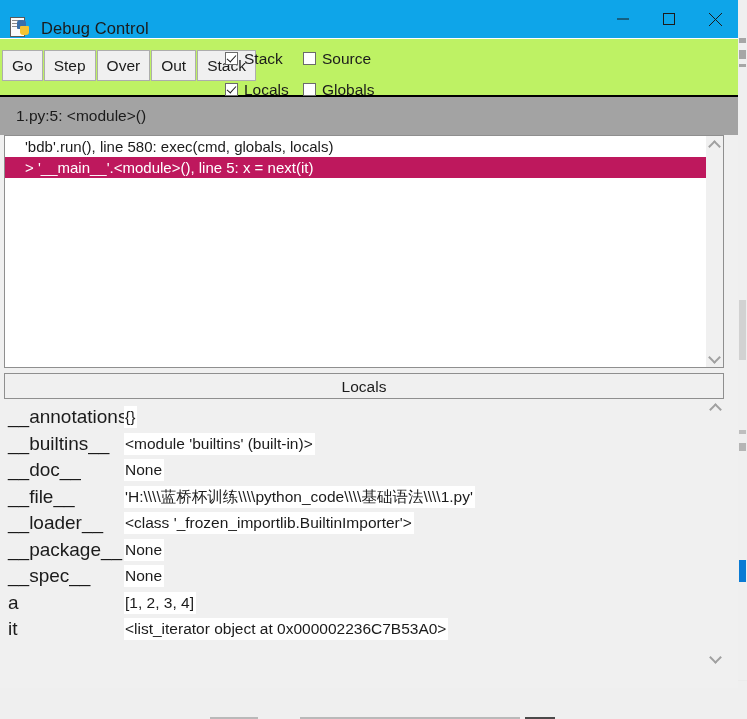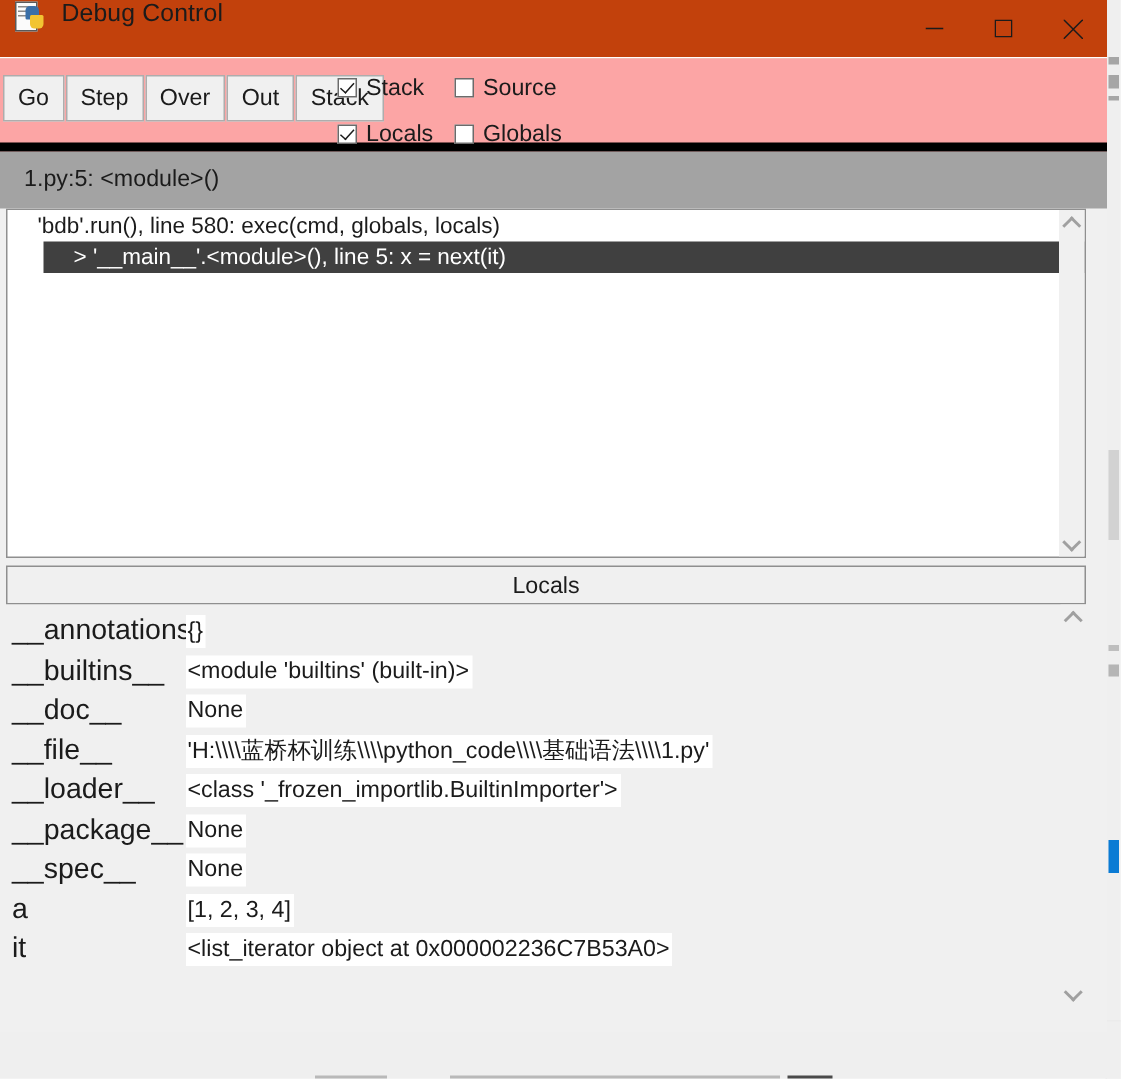--- a/index.html
+++ b/index.html
@@ -70,24 +70,24 @@
     height: 688px;
     background: #f0f0f0;
     box-sizing: border-box;
     overflow: hidden;
   }
 
   
   #titlebar {
     position: relative;
     height: 38px;
-    background: #c2410c;
+    background: #0ea5e9;
     border-bottom: 1px solid #ffffff;
     display: flex;
-    align-items: flex-start;
+    align-items: flex-end;
   }
   #title-icon {
     width: 22px; height: 22px;
     margin-left: 9px;
     position: relative;
     flex: none;
   }
   #title-icon .page {
     position: absolute; left: 1px; top: 1px;
     width: 13px; height: 18px;
@@ -129,22 +129,22 @@
     align-items: center;
     justify-content: center;
     background: transparent;
   }
   .wc-btn svg { display: block; }
 
   
   #toolbar {
     position: relative;
     height: 56px;
-    background: #fca5a5;
-    border-bottom: 6px solid #000000;
+    background: #bef264;
+    border-bottom: 2px solid #000000;
   }
   #button-row {
     position: absolute;
     left: 2px; top: 11px;
     display: flex;
   }
   .cmd-btn {
     height: 31px;
     min-width: 34px;
     padding: 0 9px;
@@ -221,23 +221,22 @@
   }
   .stack-row {
     height: 21px;
     line-height: 21px;
     padding-left: 20px;
     font-size: 15px;
     color: #1b1b1b;
     white-space: nowrap;
   }
   .stack-row.selected {
-    background: #404040;
+    background: #be185d;
     color: #ffffff;
-    margin-left: 24px;
   }
 
   
   .vscroll {
     position: absolute;
     width: 17px;
     background: #f0f0f0;
   }
   .vscroll .track {
     position: absolute;

